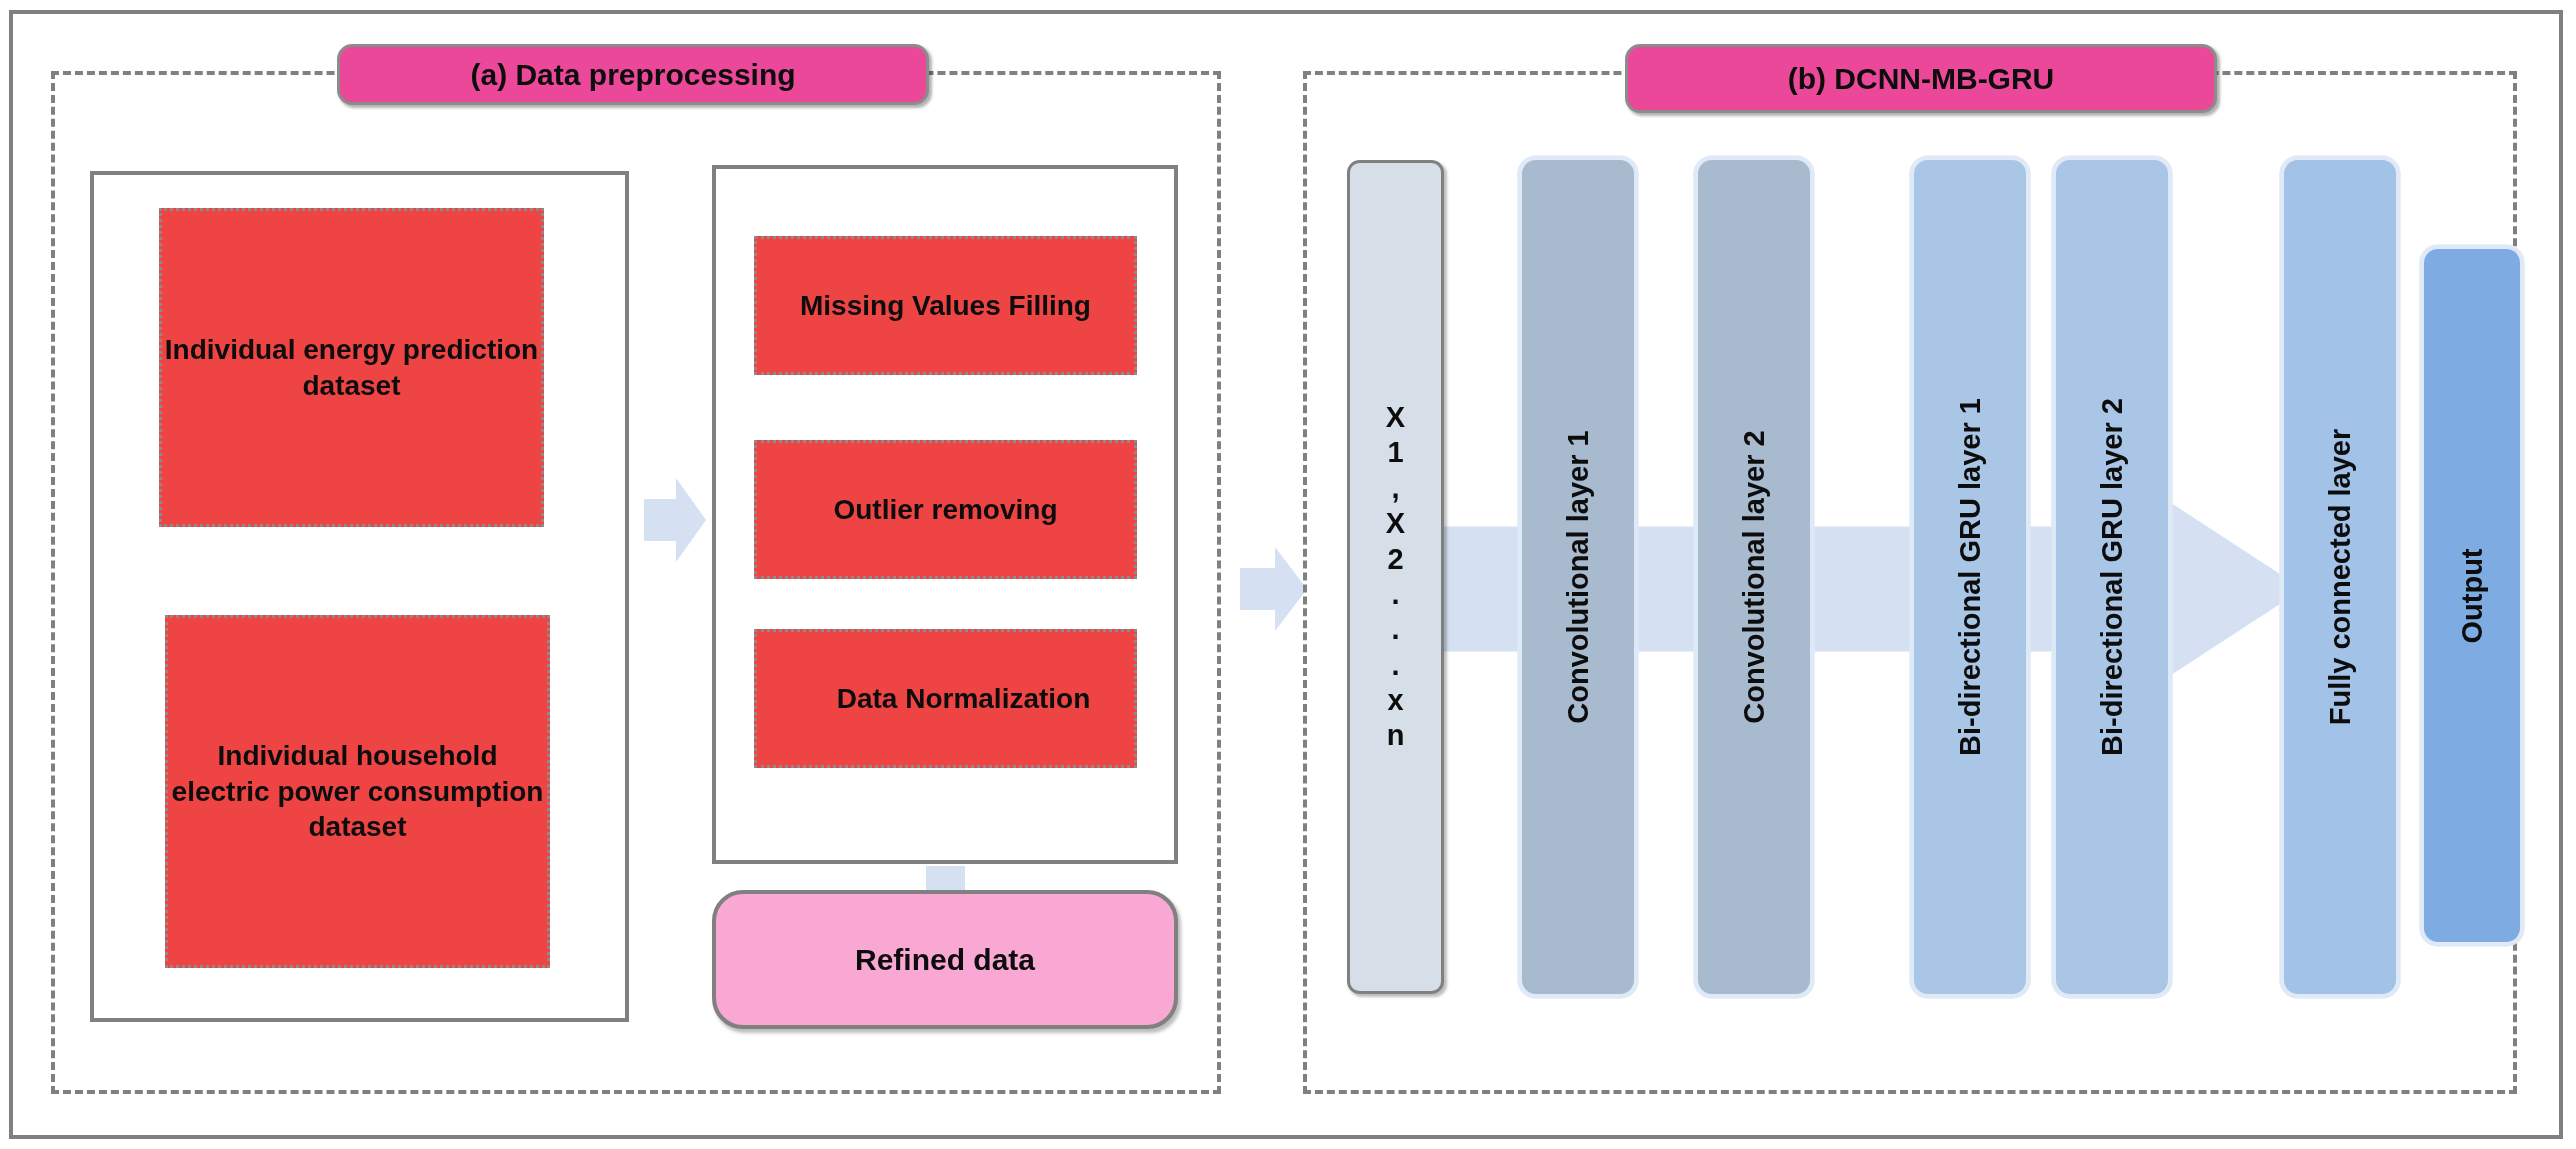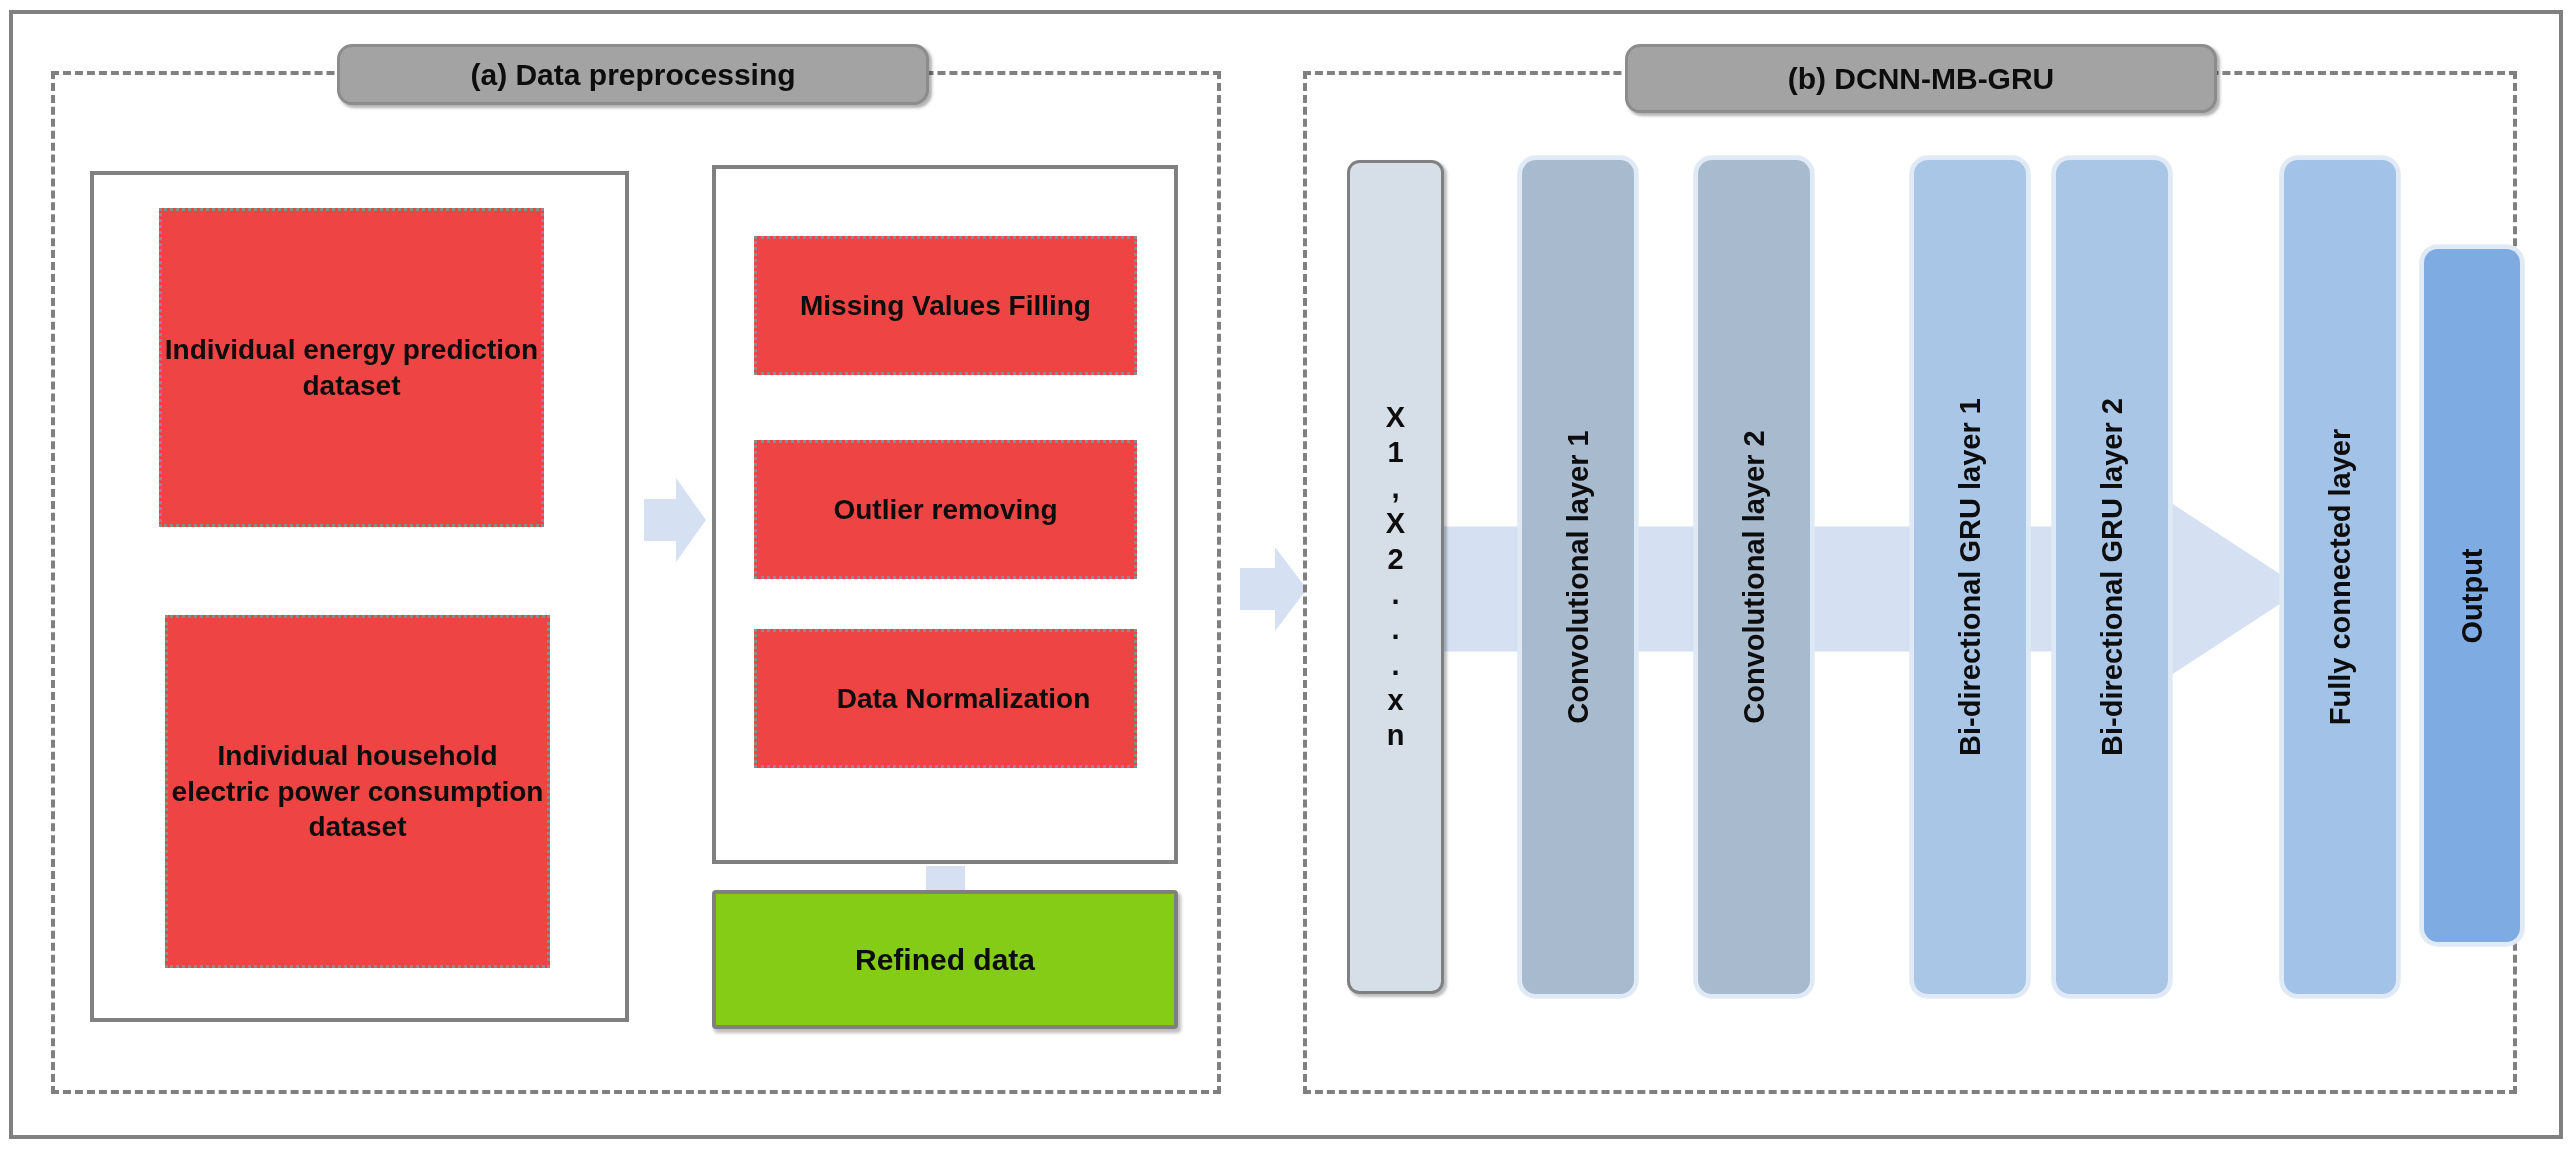--- a/index.html
+++ b/index.html
@@ -29,21 +29,21 @@
     border:4.8px dashed #808080;
     box-sizing:border-box;
     background:transparent;
   }
   #panel-a{left:51px;top:71px;width:1170px;height:1023px;}
   #panel-b{left:1303px;top:71px;width:1214px;height:1023px;}
 
   
   .panel-title{
     position:absolute;
-    background:#a3a3a3;
+    background:#ec4899;
     border:3.5px solid #8c8c8c;
     border-radius:15.2px;
     box-shadow:2.1px 2.8px 2.8px rgba(0,0,0,.30);
     display:flex;align-items:center;justify-content:center;
     font-weight:bold;
     color:#0d0d0d;
     box-sizing:border-box;
     z-index:8;
     text-align:center;
   }
@@ -76,23 +76,23 @@
   #ds-1{left:159px;top:208px;width:385px;height:319px;}
   #ds-2{left:159px;top:615px;width:385px;height:353px;margin-left:6px;}
   #step-1{left:754px;top:236px;width:383px;height:139px;}
   #step-2{left:754px;top:440px;width:383px;height:139px;}
   #step-3{left:754px;top:629px;width:383px;height:139px;padding-left:36px;}
 
   
   #refined-box{
     position:absolute;
     left:712px;top:890px;width:466px;height:139px;
-    background:#84cc16;
+    background:#f9a8d4;
     border:4.2px solid #808080;
-    border-radius:4px;
+    border-radius:31px;
     box-shadow:2.8px 3.5px 3.5px rgba(0,0,0,.26);
     box-sizing:border-box;
     display:flex;align-items:center;justify-content:center;
     font-weight:bold;font-size:30px;color:#0d0d0d;
   }
   .arrow-wrap{position:absolute;}
   .arrow-wrap .shaft{position:absolute;background:#d5e1f2;}
   .arrow-wrap .head{position:absolute;width:0;height:0;}
 
   

